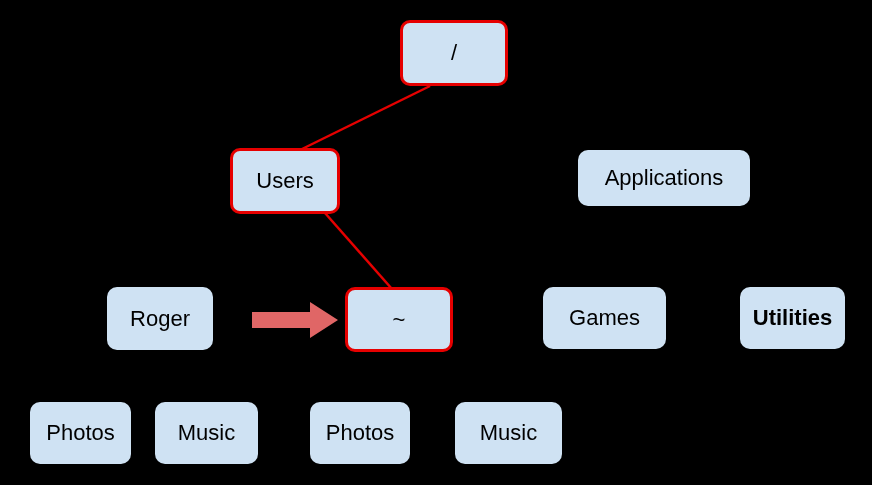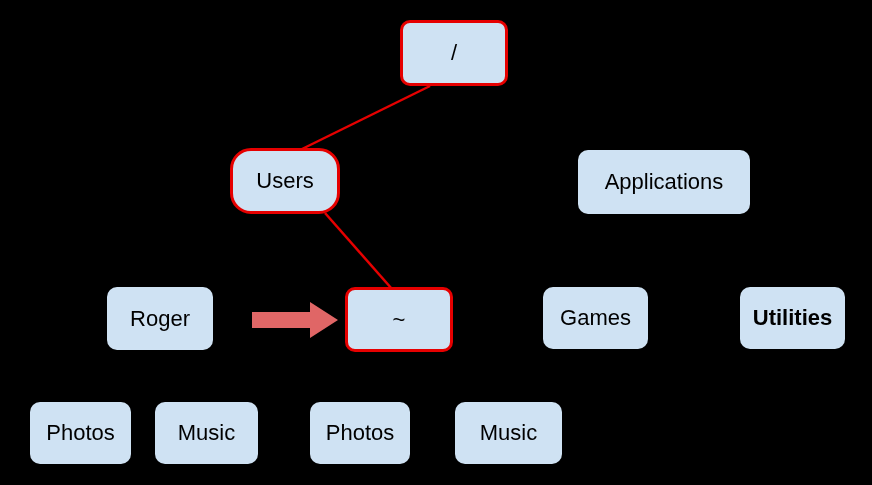--- a/index.html
+++ b/index.html
@@ -53,37 +53,37 @@
   <svg class="edges-layer" viewBox="0 0 872 485">
     <line class="edge" x1="430" y1="86" x2="300" y2="150"></line>
     <line class="edge" x1="325" y1="213" x2="392" y2="289"></line>
     <polygon class="arrow" points="252,312 310,312 310,302 338,320 310,338 310,328 252,328"></polygon>
   </svg>
 
   <div class="node highlight" style="left:400px; top:20px; width:108px; height:66px;">
     <span>/</span>
   </div>
 
-  <div class="node highlight" style="left:230px; top:148px; width:110px; height:66px;border-radius:21px;">
+  <div class="node highlight" style="left:230px; top:148px; width:110px; height:66px;">
     <span>Users</span>
   </div>
 
-  <div class="node" style="left:578px; top:150px; width:172px; height:64px;">
+  <div class="node" style="left:578px; top:150px; width:172px; height:56px;">
     <span>Applications</span>
   </div>
 
   <div class="node" style="left:107px; top:287px; width:106px; height:63px;">
     <span>Roger</span>
   </div>
 
   <div class="node highlight" style="left:345px; top:287px; width:108px; height:65px;">
     <span>~</span>
   </div>
 
-  <div class="node" style="left:543px; top:287px; width:105px; height:62px;">
+  <div class="node" style="left:543px; top:287px; width:123px; height:62px;">
     <span>Games</span>
   </div>
 
   <div class="node" style="left:740px; top:287px; width:105px; height:62px;font-weight:bold;">
     <span>Utilities</span>
   </div>
 
   <div class="node" style="left:30px; top:402px; width:101px; height:62px;">
     <span>Photos</span>
   </div>

